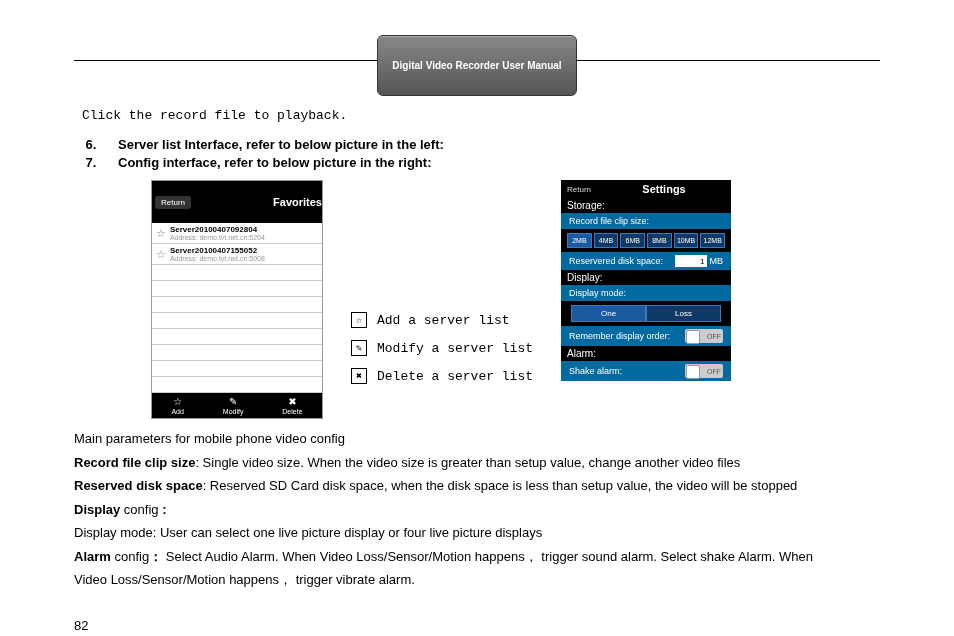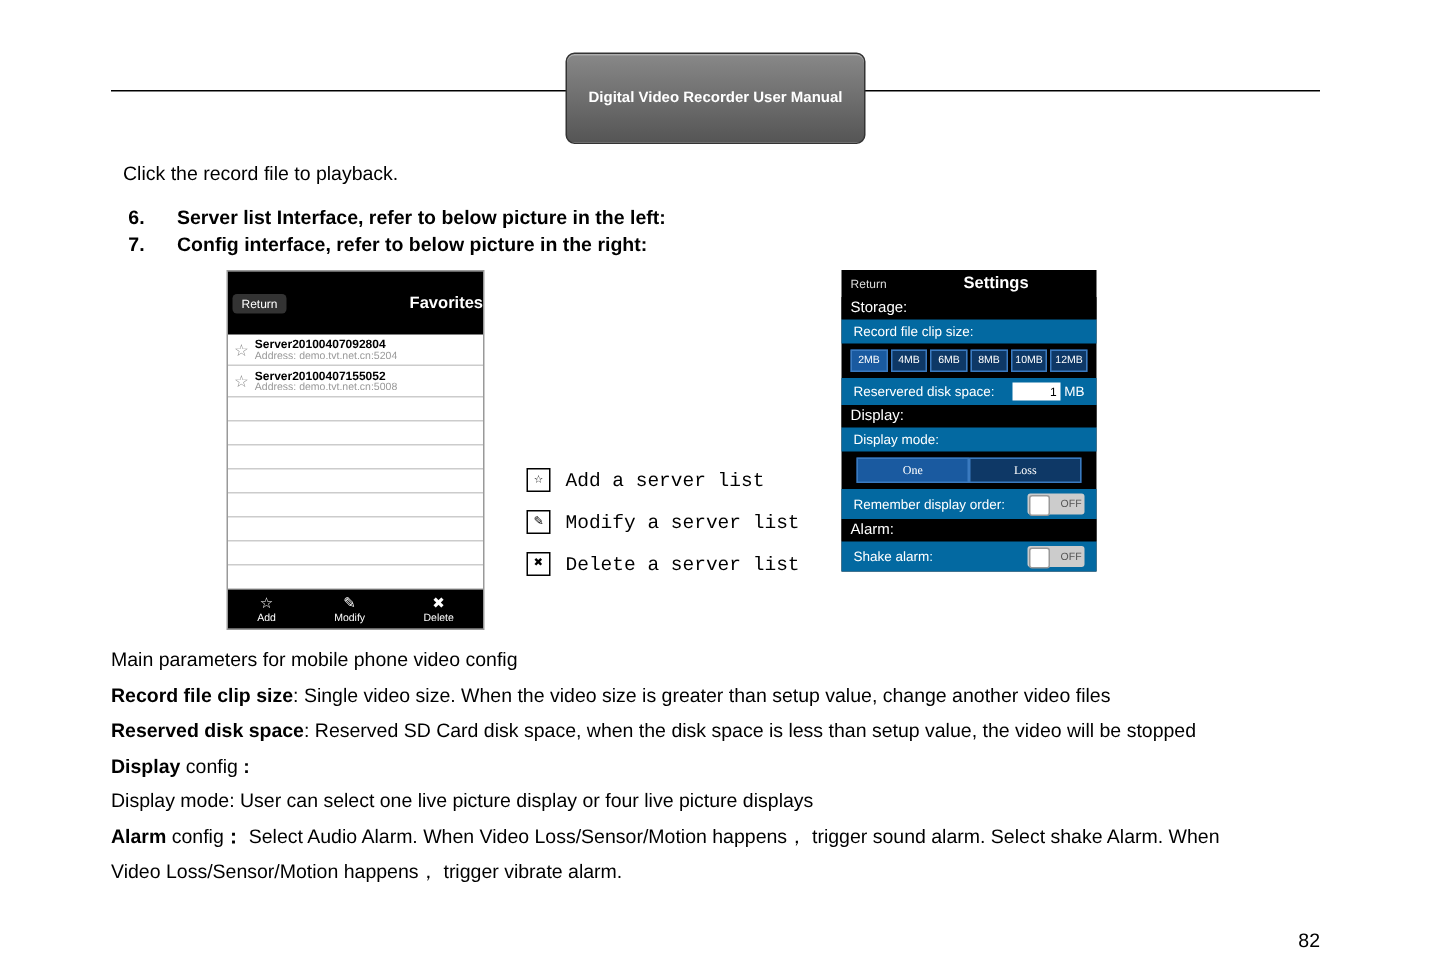--- a/index.html
+++ b/index.html
@@ -29,21 +29,21 @@
     padding: 24px 14px;
     color: #fff;
     font-weight: bold;
     font-size: 10px;
   }
   .title-wrap {
     text-align: center;
     margin-top: -32px;
     margin-bottom: 12px;
   }
-  .intro { margin: 8px 0 14px 8px; }
+  .intro { margin: 8px 0 14px 8px; font-family: Liberation Mono, monospace; }
   ol.bullets {
     margin: 6px 0 10px 0;
     padding-left: 26px;
     font-weight: bold;
   }
   ol.bullets li { padding-left: 18px; margin: 3px 0; }
 
   .figures {
     display: flex;
     gap: 28px;
@@ -95,40 +95,40 @@
   }
   .set-header { display:flex; align-items:center;}
   .set-return { font-size:8px; color:#ddd; padding:3px 6px;}
   .set-title  { flex:1; text-align:center; font-weight:bold; font-size:11px; padding:3px 0;}
   .set-sec { background:#000; padding:2px 6px; font-size:10px;}
   .set-row { background:#0369a1; padding:3px 8px; display:flex; align-items:center; justify-content:space-between;}
   .pillset { display:flex; gap:2px; margin:4px 6px;}
   .pill { flex:1; text-align:center; background:#1a5aa0; color:#fff;
     font-size:7px; padding:3px 0; border:1px solid #3a7ac0;}
   .pill.off { background:#0e3866; }
-  .seg { display:flex; margin:4px 10px;font-family:Liberation Serif, serif;}
+  .seg { display:flex; margin:4px 10px;}
   .seg div { flex:1; text-align:center; font-size:8px; padding:3px 0; border:1px solid #3a7ac0;}
   .seg .on { background:#1a5aa0; }
   .seg .offc{ background:#0e3866;}
   .setin {
     width:28px; height:12px; background:#fff; color:#000; font-size:8px;
     display:flex; align-items:center; justify-content:flex-end; padding:0 2px;
   }
   .toggle {
     width:34px; height:14px; background:#ccc; border-radius:2px; position:relative;
     display:flex; align-items:center; justify-content:flex-end; padding:0 2px;
     font-size:7px; color:#555;
   }
   .toggle::before { content:""; position:absolute; left:1px; top:1px; width:12px; height:12px;
     background:#fff; border-radius:2px; border:1px solid #999;}
 
   .body-text { margin-top:10px; line-height:1.5;}
   .body-text p { margin:4px 0;}
   .justify { text-align:justify;}
-  .pageno { text-align:right; margin-top:28px; font-size:13px;}
+  .pageno { text-align:left; margin-top:28px; font-size:13px;}
 </style>
 </head>
 <body>
 
 <div class="page">
   <hr class="top-hr">
   <div class="title-wrap">
     <div class="title-box">Digital Video Recorder User Manual</div>
   </div>
 

